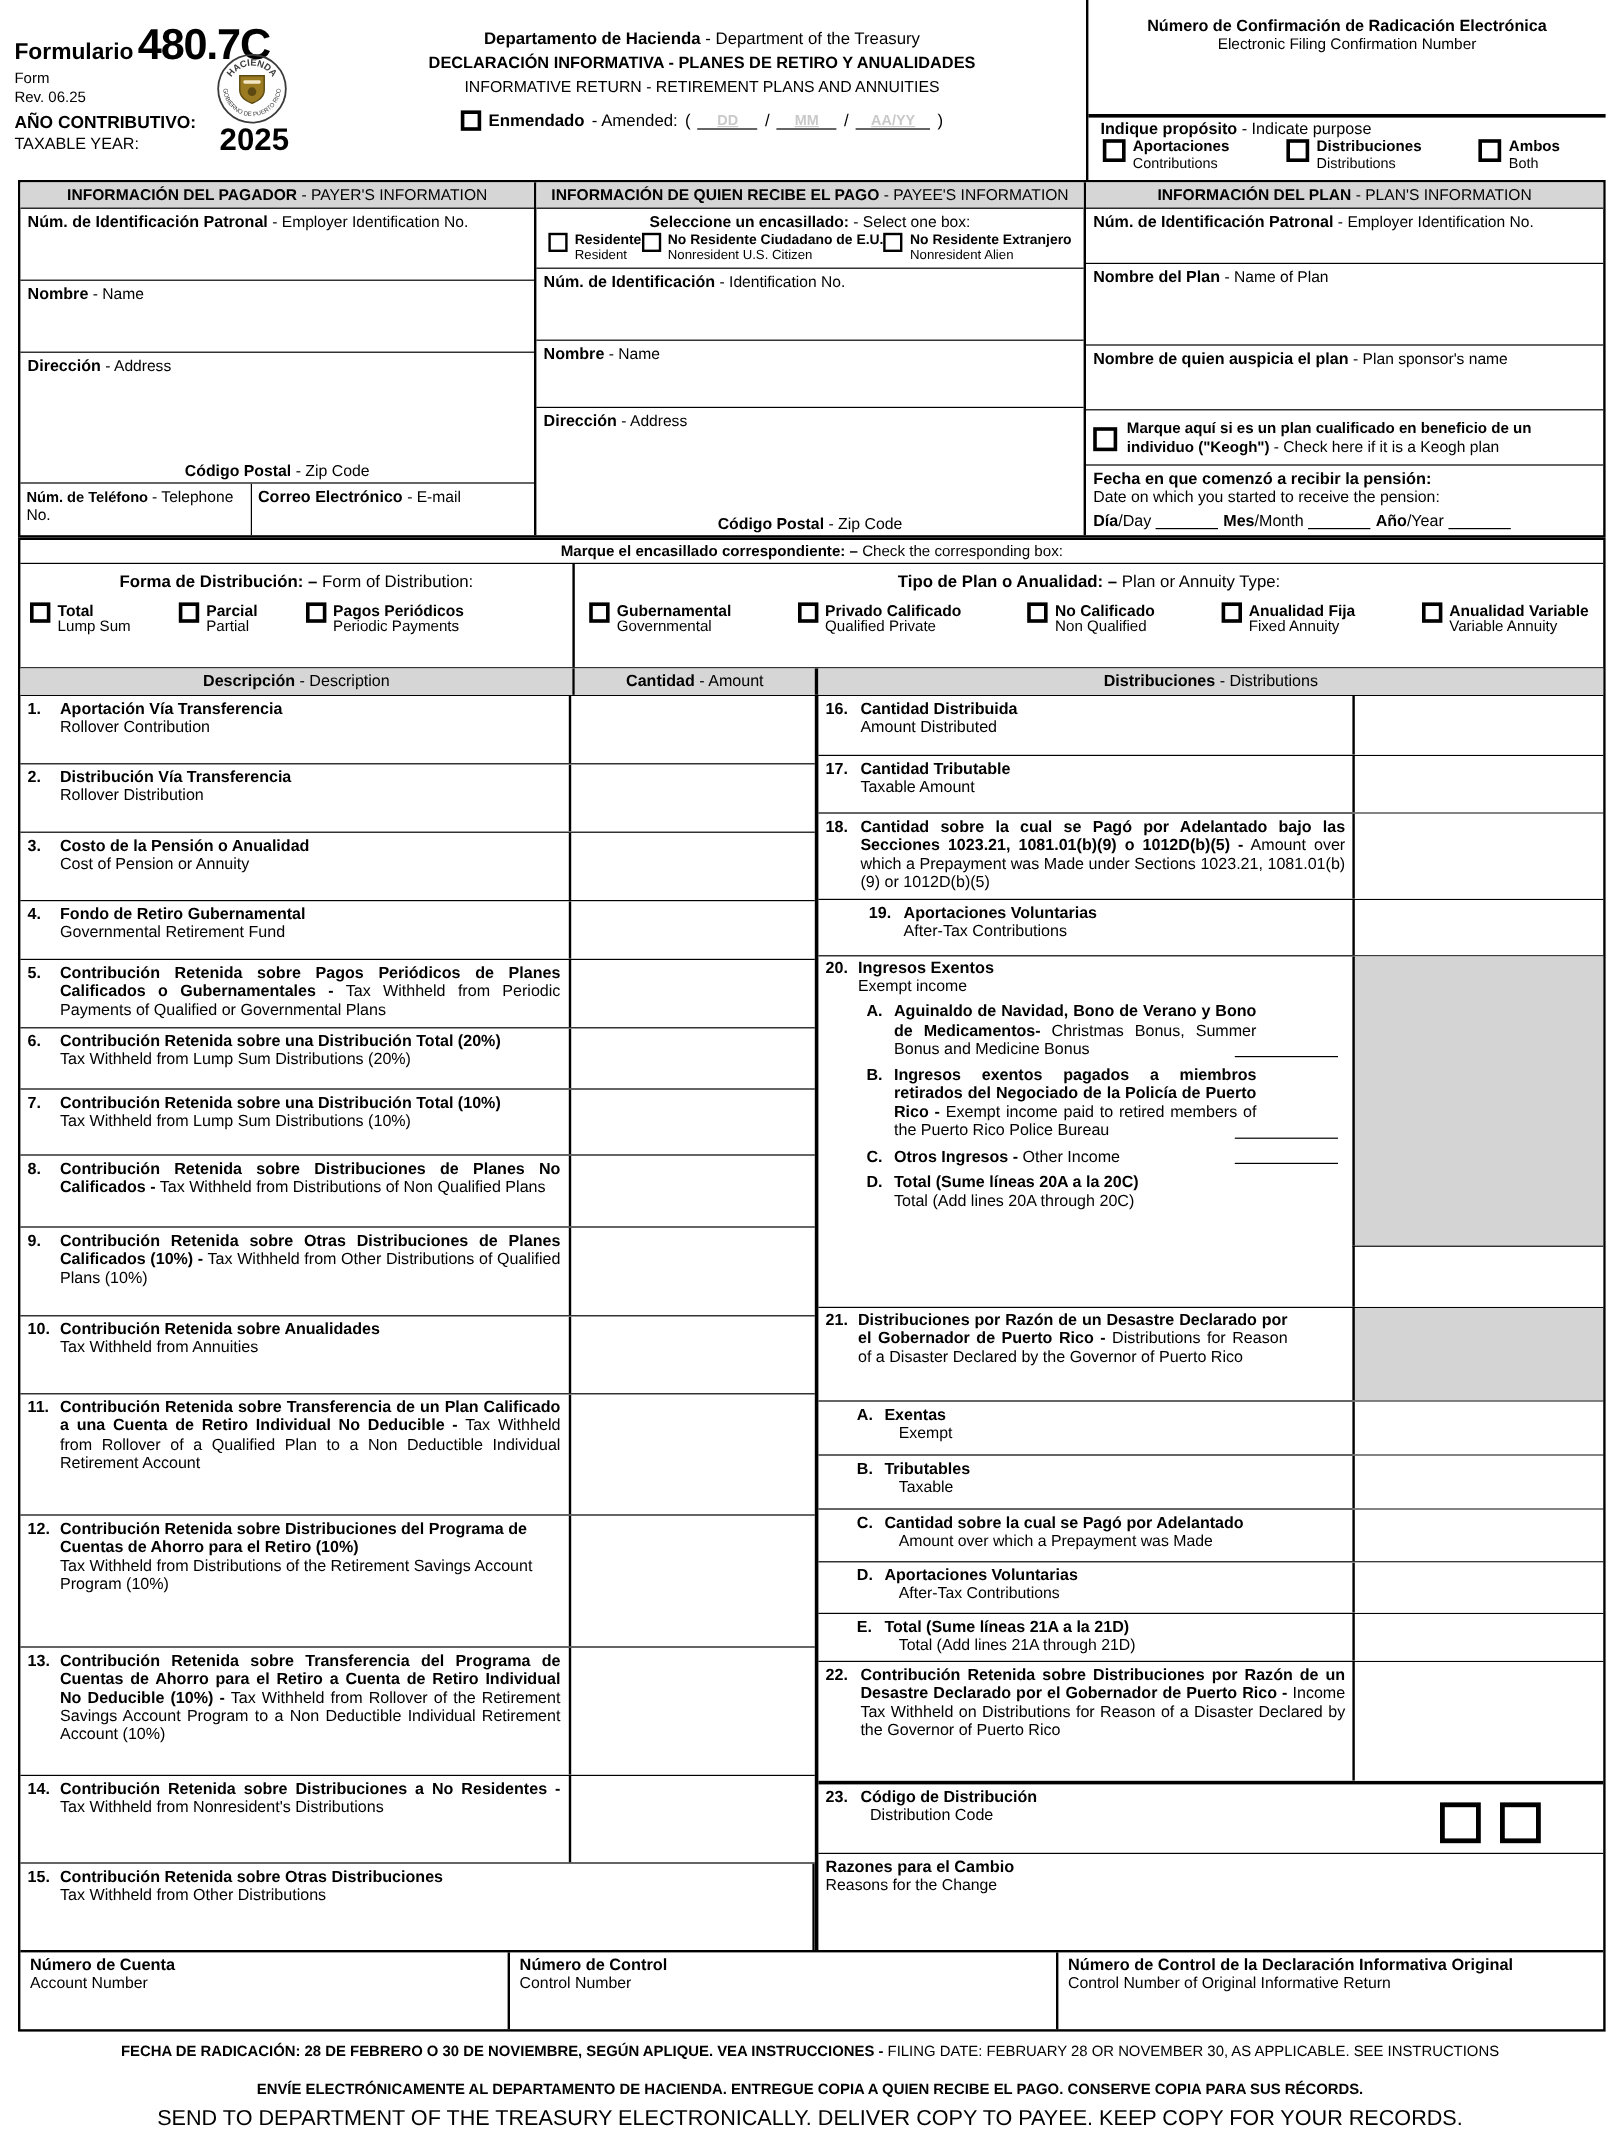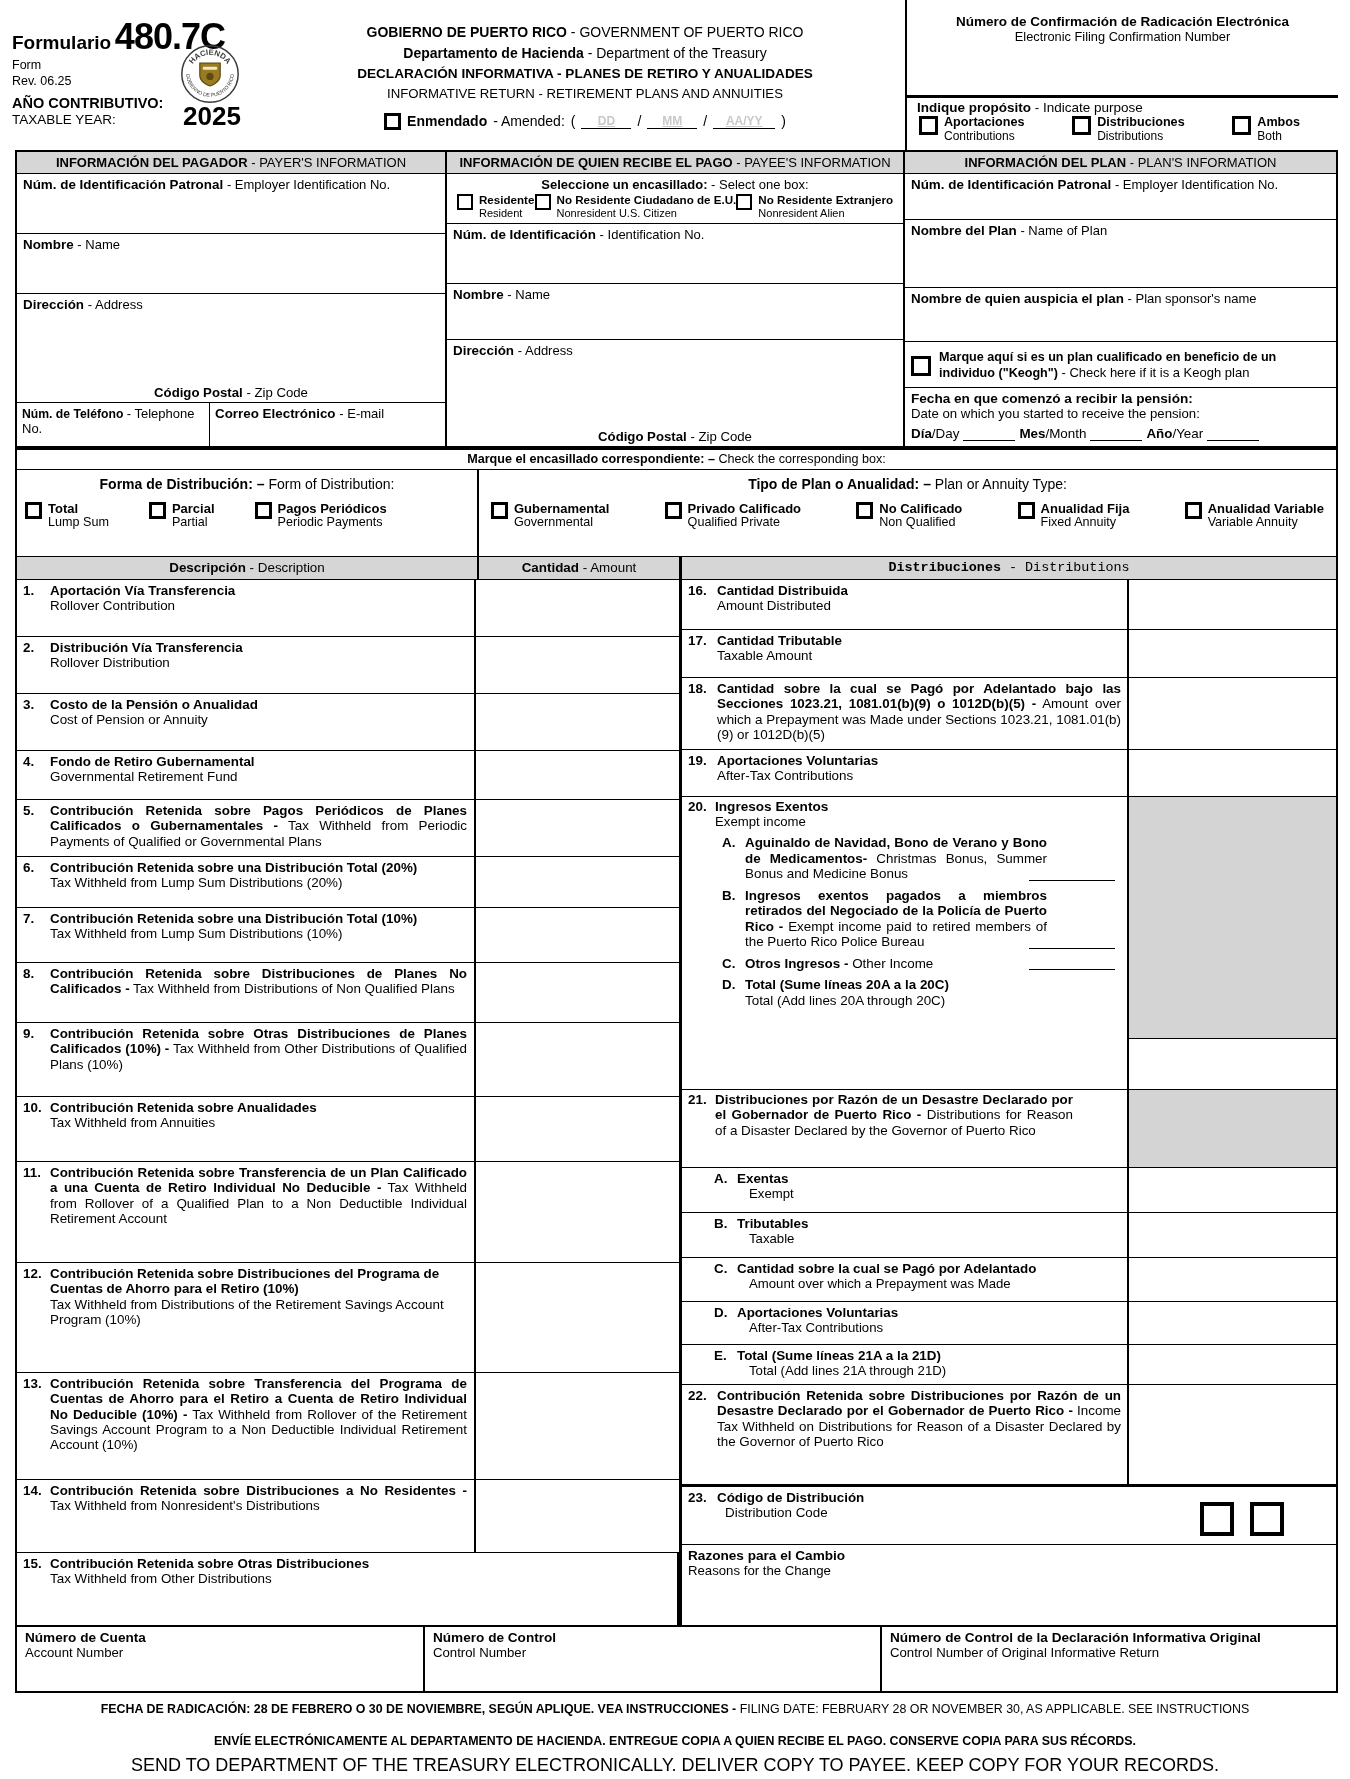--- a/index.html
+++ b/index.html
@@ -73,21 +73,21 @@
   .btitle{text-align:center;font-size:14px;margin-bottom:10px;}
   .cbrow{display:flex;padding:0 10px;}
   .fleft .cbrow{gap:40px;padding-left:8px;}
   .fright .cbrow{justify-content:space-between;padding:0 12px;}
   .cbrow .cl2 .es{font-size:13px;}
   .cbrow .cl2 .en{font-size:12.6px;font-weight:400;}
   .thead{height:23px;display:flex;border-bottom:1px solid #000;font-size:13.4px;}
   .thead>div{background:#d6d6d6;text-align:center;padding-top:3px;height:100%;}
   .th1{width:462px;border-right:2px solid #000;}
   .th2{width:203px;border-right:3px solid #000;}
-  .th3{flex:1;font-family:Liberation Mono, monospace;}
+  .th3{flex:1;}
   .tables{position:relative;height:1045px;}
   .ltab{position:absolute;left:0;top:0;width:665px;height:1045px;border-right:3px solid #000;}
   .rtab{position:absolute;left:665px;top:0;width:654px;height:1045px;}
   .trow{display:flex;border-bottom:1px solid #000;overflow:hidden;}
   .trow:last-child{border-bottom:none;flex-direction:column;}
   .desc{flex:1;display:flex;gap:3px;padding:3px 5px 0 6px;}
   .num{font-weight:700;font-size:13.4px;min-width:24px;}
   .dtext{font-size:13.4px;line-height:1.14;text-align:justify;padding-right:2px;}
   .dtext .es{font-weight:700;}
   .stacked .dtext{text-align:left;}
@@ -171,22 +171,20 @@
     </svg>
   </div>
 
   <div class="abs anio">
     <div class="es">AÑO CONTRIBUTIVO:</div>
     <div class="en">TAXABLE YEAR:</div>
   </div>
   <div class="abs year">2025</div>
 
   <div class="abs hdrc">
-    <div class="hl1"><span class="b">GOBIERNO DE PUERTO RICO</span>
-      <span>- GOVERNMENT OF PUERTO RICO</span></div>
     <div class="hl2"><span class="b">Departamento de Hacienda</span>
       <span>- Department of the Treasury</span></div>
     <div class="hl3">DECLARACIÓN INFORMATIVA - PLANES DE RETIRO Y ANUALIDADES</div>
     <div class="hl4">INFORMATIVE RETURN - RETIREMENT PLANS AND ANNUITIES</div>
     <div class="amrow">
       <span class="cb"></span>
       <span class="b">Enmendado</span>
       <span>- Amended:</span>
       <span>(</span>
         <span class="ph">DD</span>
@@ -506,21 +504,21 @@
               </div>
               <div class="vcell"></div>
             </div>
             <div class="vrow" style="height: 72px;">
               <div class="rdesc">
                 <span class="num">18.</span>
                 <div class="dtext"><span class="es">Cantidad sobre la cual se Pagó por Adelantado bajo las Secciones 1023.21, 1081.01(b)(9) o 1012D(b)(5) -</span> <span class="en">Amount over which a Prepayment was Made under Sections 1023.21, 1081.01(b)(9) or 1012D(b)(5)</span></div>
               </div>
               <div class="vcell"></div>
             </div>
-            <div class="vrow stacked" style="height: 47px;">
+            <div class="vrow stacked" style="height: 47px; padding-left: 36px;">
               <div class="rdesc">
                 <span class="num">19.</span>
                 <div class="dtext"><span class="es">Aportaciones Voluntarias</span> <span class="en">After-Tax Contributions</span></div>
               </div>
               <div class="vcell"></div>
             </div>
           </div>
 
         <div class="g20">
           <div class="g20t">

